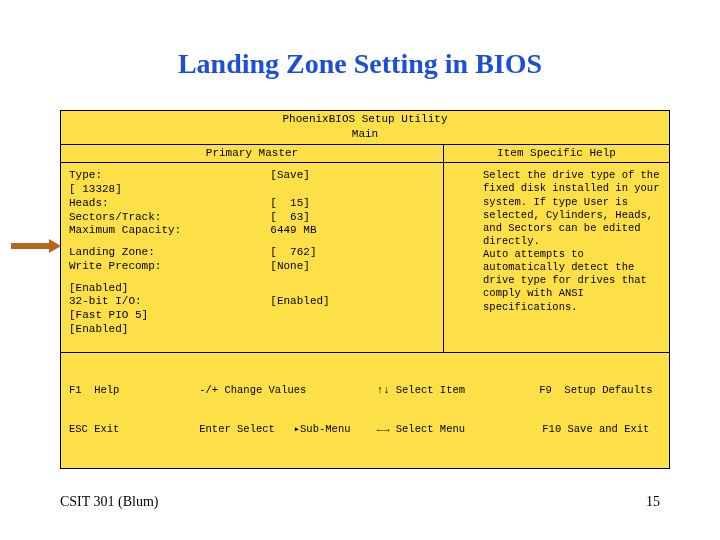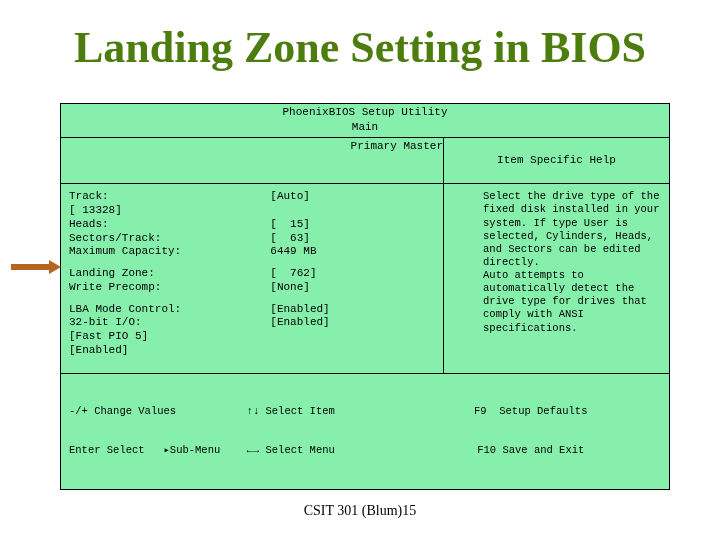--- a/index.html
+++ b/index.html
@@ -5,56 +5,56 @@
   * { margin: 0; padding: 0; box-sizing: border-box; }
   body {
     width: 720px;
     height: 540px;
     background: #fff;
     font-family: "Times New Roman", serif;
     position: relative;
     overflow: hidden;
   }
   .slide-title {
-    font-size: 44px;
-    text-align: center;
-    padding: 22px 20px 10px;
-    color: #4d7c0f;
+    font-size: 28px;
+    text-align: center;
+    padding: 48px 20px 10px;
+    color: #1d4ed8;
   }
   .bios-box {
     margin: 20px 50px 0 60px;
     border: 1px solid #000;
-    background: #86efac;
+    background: #fde047;
     font-family: "Courier New", monospace;
     font-size: 11px;
     line-height: 1.25;
     color: #000;
   }
   .bios-header {
     text-align: center;
     padding: 2px 0 0;
     border-bottom: 1px solid #000;
   }
   .bios-tab {
     padding: 1px 8px 2px;
   }
   .bios-sub {
     display: flex;
     border-bottom: 1px solid #000;
   }
   .bios-sub-left {
     flex: 0 0 63%;
-    text-align: right;
+    text-align: center;
     padding: 2px 0;
     border-right: 1px solid #000;
   }
   .bios-sub-right {
     flex: 1;
     text-align: center;
-    padding: 16px 4px;
+    padding: 2px 4px;
   }
   .bios-body {
     display: flex;
     border-bottom: 1px solid #000;
     min-height: 190px;
   }
   .bios-left {
     flex: 0 0 63%;
     border-right: 1px solid #000;
     padding: 6px 8px;
@@ -90,25 +90,25 @@
   }
   .fk-col {
     white-space: pre;
   }
   .fk-col.c1 { width: 22%; }
   .fk-col.c2 { width: 26%; }
   .fk-col.c3 { width: 30%; }
   .fk-col.c4 { flex: 1; text-align: center; }
   .slide-footer {
     position: absolute;
-    bottom: 21px;
+    bottom: 30px;
     left: 0;
     width: 100%;
     display: flex;
-    justify-content: center;
+    justify-content: space-between;
     padding: 0 60px;
     font-size: 14px;
   }
 </style>
 </head>
 <body>
 
 <h1 class="slide-title">Landing Zone Setting in BIOS</h1>
 
 <div class="bios-box">
@@ -126,22 +126,22 @@
   <div class="bios-body">
     <div class="bios-left">
 
       <svg class="arrow" viewBox="0 0 50 14">
         <rect x="0" y="4" width="38" height="6" fill="#B5651D"></rect>
         <polygon points="38,0 50,7 38,14" fill="#B5651D"></polygon>
       </svg>
 
       <div id="group1">
           <div class="row">
-            <span class="label">Track:</span>
-            <span class="value">[Auto]</span>
+            <span class="label">Type:</span>
+            <span class="value">[Save]</span>
           </div>
           <div class="row">
             <span class="value">[ 13328]</span>
           </div>
           <div class="row">
             <span class="label">Heads:</span>
             <span class="value">[  15]</span>
           </div>
           <div class="row">
             <span class="label">Sectors/Track:</span>
@@ -159,21 +159,20 @@
             <span class="value">[  762]</span>
           </div>
           <div class="row">
             <span class="label">Write Precomp:</span>
             <span class="value">[None]</span>
           </div>
         </div>
       <div class="group-sep"></div>
       <div id="group3">
           <div class="row">
-            <span class="label">LBA Mode Control:</span>
             <span class="value">[Enabled]</span>
           </div>
           <div class="row">
             <span class="label">32-bit I/O:</span>
             <span class="value">[Enabled]</span>
           </div>
           <div class="row">
             <span class="value">[Fast PIO 5]</span>
           </div>
           <div class="row">
@@ -181,20 +180,24 @@
           </div>
         </div>
     </div>
     <div class="bios-right">
       <div style="white-space:pre-line;margin-left:31px;">Select the drive type of the fixed disk installed in your system. If type User is selected, Cylinders, Heads, and Sectors can be edited directly.
 Auto attempts to automatically detect the drive type for drives that comply with ANSI specifications.</div>
     </div>
   </div>
 
   <div class="bios-footer">
+    <div class="fk-col c1">
+      <div>F1  Help</div>
+      <div>ESC Exit</div>
+    </div>
     <div class="fk-col c3">
       <div>-/+ Change Values</div>
       <div>Enter Select   ▸Sub-Menu</div>
     </div>
     <div class="fk-col c2">
       <div>↑↓ Select Item</div>
       <div>←→ Select Menu</div>
     </div>
     <div class="fk-col c4">
       <div>F9  Setup Defaults</div>

